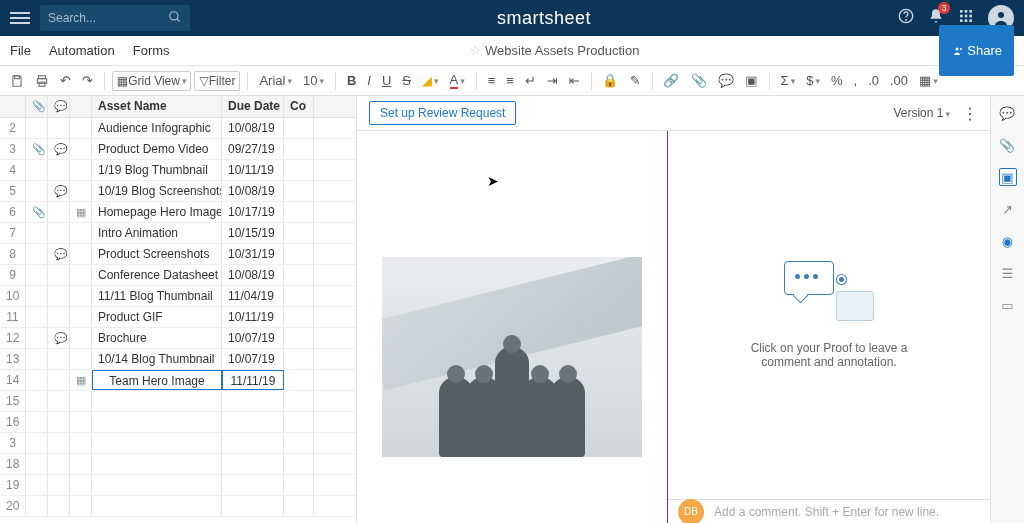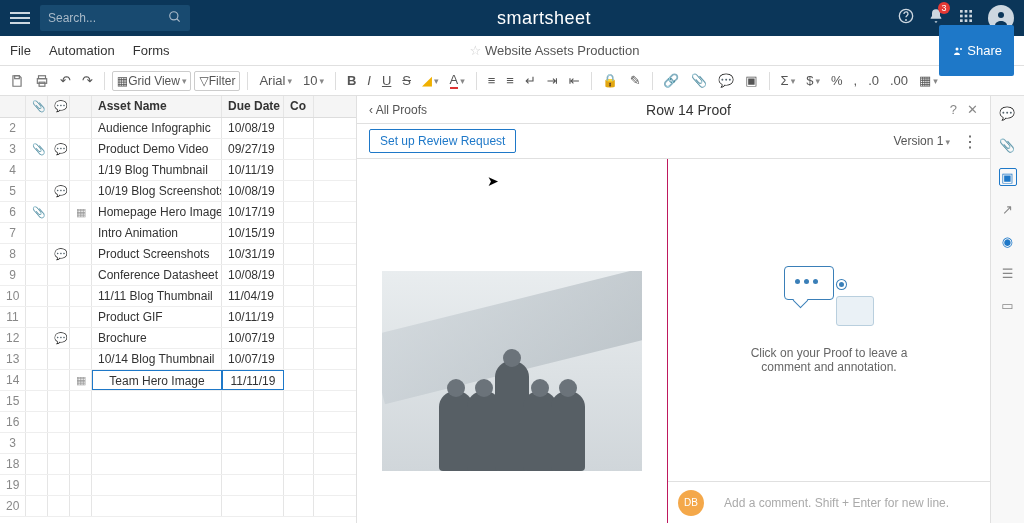--- a/index.html
+++ b/index.html
@@ -79,21 +79,21 @@
 .proof-side { flex: 1; border-left: 1px solid #be185d; display: flex; flex-direction: column; }
 .proof-empty { flex: 1; display: flex; flex-direction: column; align-items: center; justify-content: center; color: #666; font-size: 12px; text-align: center; padding: 0 30px; }
 .illus { width: 90px; height: 60px; margin-bottom: 20px; position: relative; }
 .speech { position: absolute; left: 0; top: 0; width: 50px; height: 34px; border: 1.5px solid #3a7fb8; border-radius: 4px; background: #fff; }
 .speech::after { content: ""; position: absolute; bottom: -7px; left: 10px; width: 10px; height: 10px; border-left: 1.5px solid #3a7fb8; border-bottom: 1.5px solid #3a7fb8; background: #fff; transform: rotate(-45deg); }
 .speech .dotsin { position: absolute; top: 12px; left: 10px; display: flex; gap: 4px; }
 .speech .dotsin span { width: 5px; height: 5px; background: #3a7fb8; border-radius: 50%; }
 .pic { position: absolute; right: 0; bottom: 0; width: 38px; height: 30px; border: 1.5px solid #b9cfde; border-radius: 3px; background: #eaf1f6; }
 .anchor { position: absolute; right: 28px; top: 14px; width: 9px; height: 9px; background: #3a7fb8; border-radius: 50%; border: 2px solid #fff; box-shadow: 0 0 0 1px #3a7fb8; }
 
-.comment-row { height: 42px; border-top: 1px solid #e0e0e0; display: flex; align-items: center; padding: 0 10px; gap: 20px; }
+.comment-row { height: 24px; border-top: 1px solid #e0e0e0; display: flex; align-items: center; padding: 0 10px; gap: 10px; }
 .av-sm { width: 26px; height: 26px; border-radius: 50%; background: #f4a84a; color: #fff; font-size: 10px; display: flex; align-items: center; justify-content: center; }
 .comment-input { color: #aaa; font-size: 12px; }
 .cursor-arrow { position: absolute; top: 173px; left: 487px; font-size: 14px; color: #000; pointer-events: none; }
 </style>
 </head>
 <body>
 
 <div class="topnav">
   <div class="hamburger">
       <div></div>
@@ -402,28 +402,20 @@
           <div class="cell col-icon"></div>
           <div class="cell col-icon"></div>
           <div class="cell col-name"></div>
           <div class="cell col-date"></div>
           <div class="cell col-co"></div>
         </div>
       </div>
   </div>
 
   <div class="detail">
-    <div class="detail-head">
-      <span class="back">‹ <span>All Proofs</span></span>
-      <span class="detail-title">Row 14 Proof</span>
-      <span class="detail-close">
-        <span>?</span>
-        <span>✕</span>
-      </span>
-    </div>
     <div class="detail-toolbar">
       <button class="review-btn">Set up Review Request</button>
       <div class="version-area">
         <span class="caret">Version 1</span>
         <span class="dots">⋮</span>
       </div>
     </div>
     <div class="detail-body">
       <div class="proof-img-wrap">
         <div class="proof-img">

